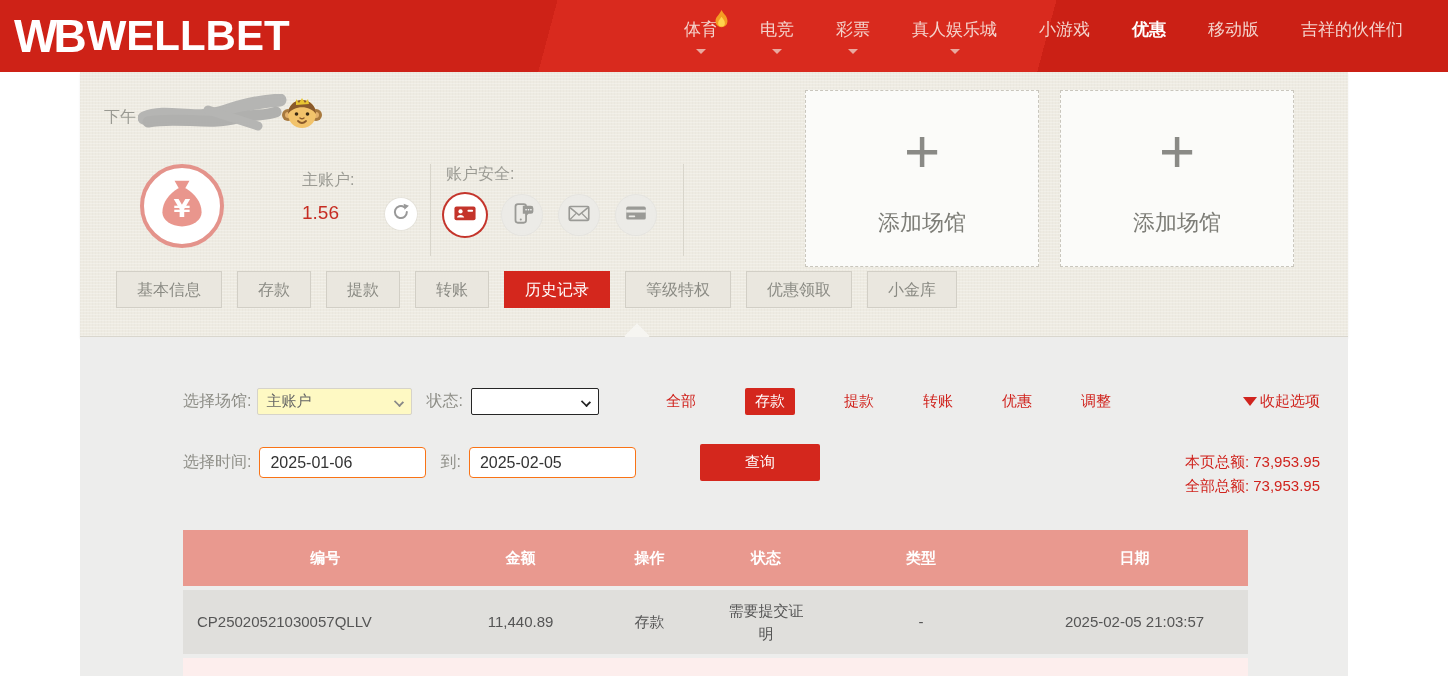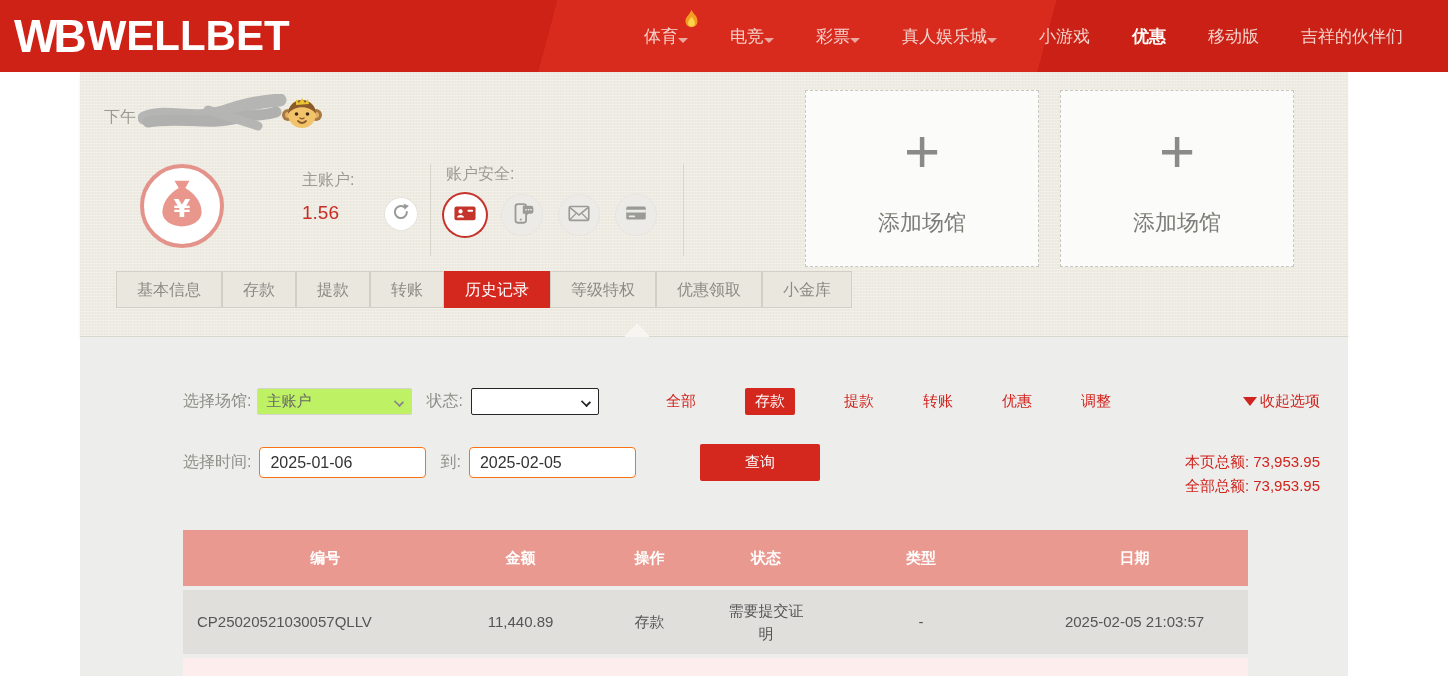--- a/index.html
+++ b/index.html
@@ -8,21 +8,21 @@
 
   
   .navbar { position:relative; height:72px;
     background:linear-gradient(105deg,#ce2217 0%,#ce2217 38%,#d92a1e 38%,#d92a1e 72%,#cb2015 72%,#cb2015 100%);
     display:flex; align-items:center; }
   .logo { display:flex; align-items:center; margin-left:14px; cursor:pointer; }
   .logo-mark { color:#fff; font-size:46px; font-weight:900; letter-spacing:-4px; line-height:1; }
   .logo-text { color:#fff; font-size:42px; font-weight:800; letter-spacing:0px; line-height:1; margin-left:4px; }
   .nav-items { display:flex; align-items:center; margin-left:auto; margin-right:24px; }
   .nav-item { position:relative; color:#f4d3cc; font-size:17px; padding:0 21px; height:72px;
-    display:flex; flex-direction:row; align-items:center; justify-content:center; cursor:pointer; }
+    display:flex; flex-direction:column; align-items:center; justify-content:center; cursor:pointer; }
   .nav-item.active { color:#fff; font-weight:bold; }
   .nav-caret { width:0; height:0; border-left:5px solid transparent; border-right:5px solid transparent;
     border-top:5px solid #e9a99f; margin-top:8px; }
   .nav-caret-spacer { height:13px; }
   .flame { position:absolute; top:9px; right:10px; }
 
   
   .user-panel { position:relative; margin-left:80px; width:1268px; height:265px;
     background-color:#eeebe2;
     background-image:
@@ -49,35 +49,35 @@
     align-items:center; justify-content:center; cursor:pointer; box-shadow:inset 0 0 0 1px rgba(0,0,0,.03); }
   .sec-circle.active { background:#fff; box-shadow:0 0 0 2px #c4342b; }
 
   .add-venue { position:absolute; top:18px; width:234px; height:177px; background:#fbfbf9;
     border:1px dashed #c9c6bd; display:flex; flex-direction:column; align-items:center;
     justify-content:center; cursor:pointer; }
   .add-venue.v1 { left:725px; } .add-venue.v2 { left:980px; }
   .plus-sign { color:#8a8a86; font-size:62px; font-weight:300; line-height:1; }
   .add-venue-label { color:#7d7d77; font-size:22px; margin-top:26px; }
 
-  .tabs { position:absolute; left:36px; top:199px; display:flex; }
+  .tabs { position:absolute; left:36px; top:199px; display:flex; gap:15px; }
   .tab { height:37px; line-height:35px; padding:0 20px; background:#eae7df; border:1px solid #d2cfc6;
     color:#8b8b84; font-size:16px; text-align:center; cursor:pointer; }
   .tab.active { background:#d4271d; border-color:#d4271d; color:#fff; }
   .diamond { position:absolute; left:548px; bottom:-9px; width:18px; height:18px; background:#f6f5f1;
     transform:rotate(45deg); box-shadow:1px 1px 2px rgba(0,0,0,.10); }
 
   
   .content { position:relative; margin-left:80px; width:1268px; height:339px; background:#ededec; overflow:hidden; }
 
   .filter-row1 { position:absolute; top:51px; left:103px; right:28px; display:flex; align-items:center; }
   .flabel { color:#8f8f88; font-size:16px; }
   .fake-select { position:relative; height:27px; border-radius:2px; display:flex; align-items:center;
     padding:0 24px 0 8px; font-size:15px; cursor:pointer; }
-  .sel-venue { width:155px; margin-left:6px; background:#bef264; border:1px solid #d6d3ca; color:#666; }
+  .sel-venue { width:155px; margin-left:6px; background:#fef9c3; border:1px solid #d6d3ca; color:#666; }
   .sel-status { width:128px; margin-left:8px; background:#fff; border:1px solid #262626; color:#333; }
   .chev { position:absolute; right:8px; top:9px; width:8px; height:8px; border-right:2px solid #888;
     border-bottom:2px solid #888; transform:rotate(45deg) scale(1,.8); }
   .sel-status .chev { border-color:#222; }
   .sel-status-label { margin-left:14px; }
 
   .type-links { display:flex; align-items:center; }
   .type-link { color:#d0241e; font-size:15px; margin-left:49px; cursor:pointer; }
   .type-link.first { margin-left:67px; }
   .type-link.chip { background:#d4271d; color:#fff; padding:4px 10px; border-radius:2px; }

